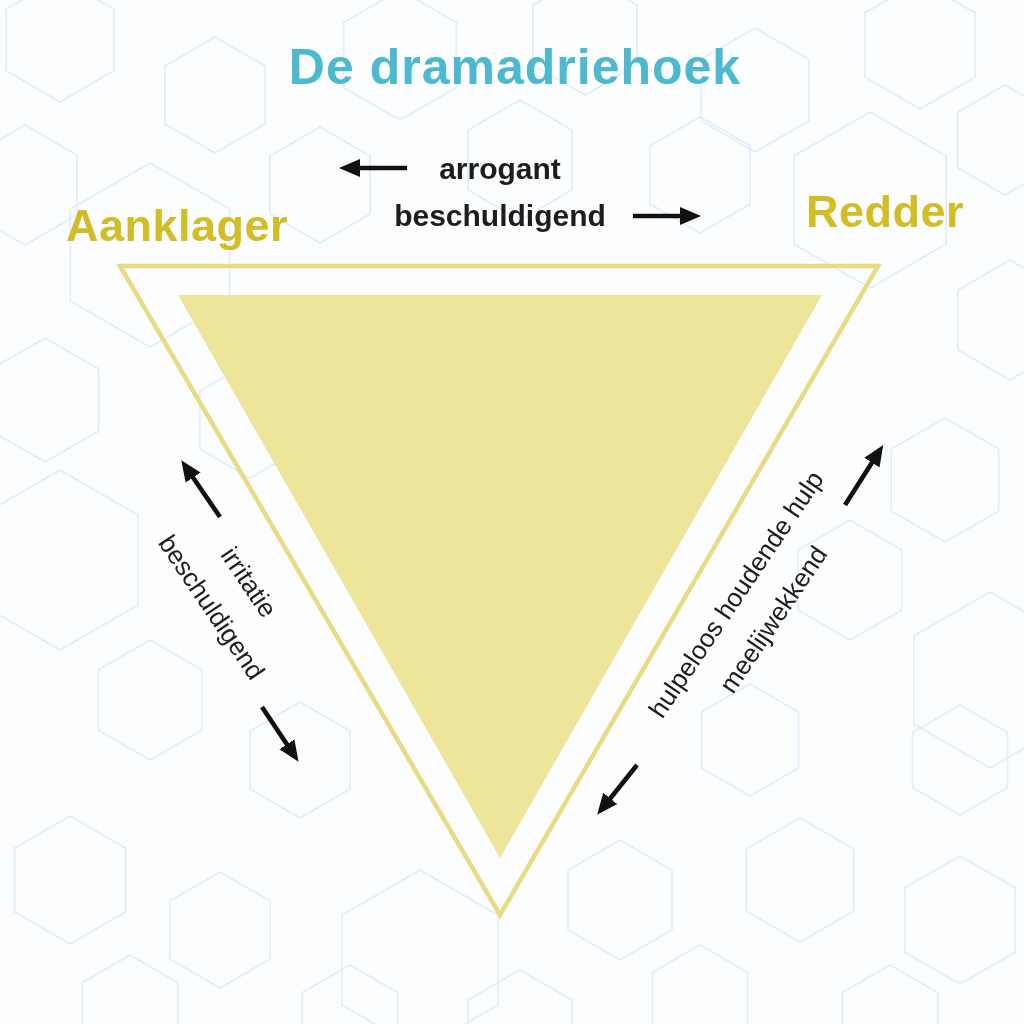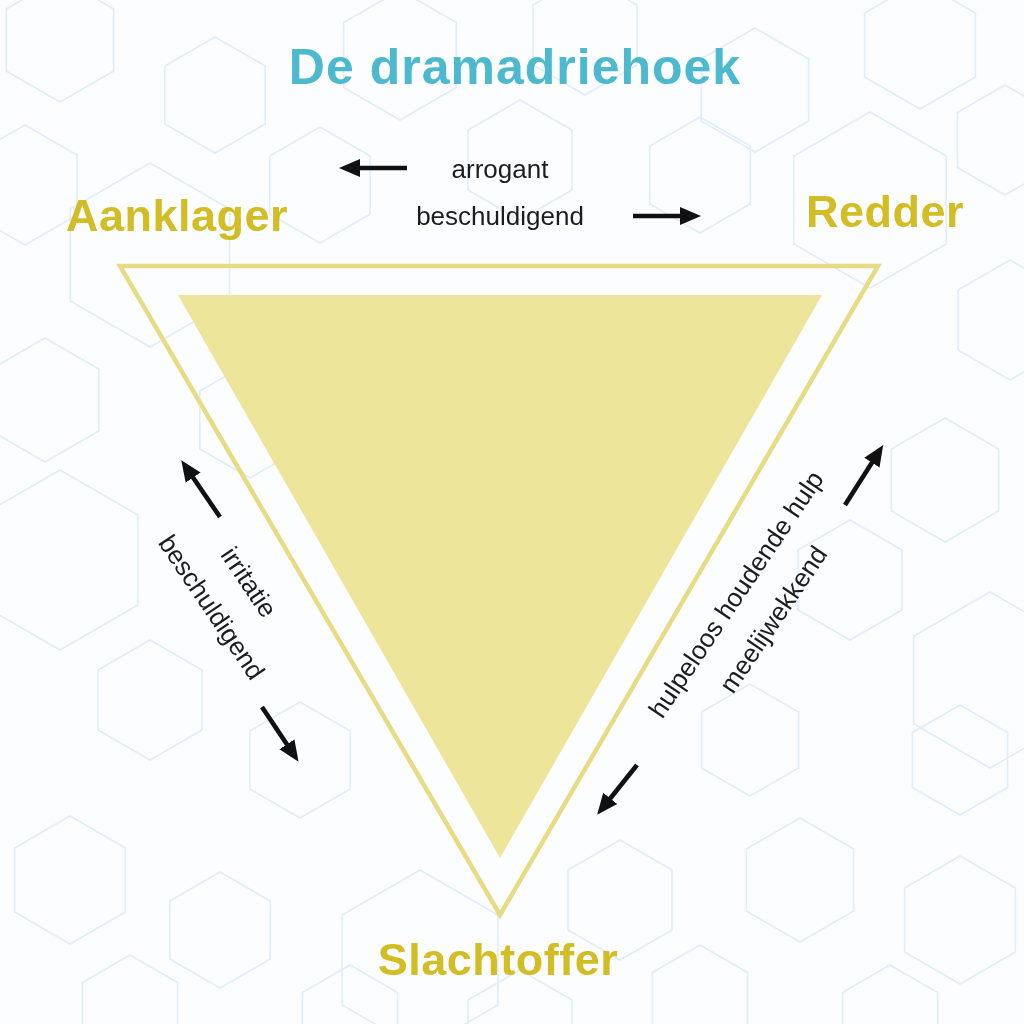--- a/index.html
+++ b/index.html
@@ -26,27 +26,27 @@
   .ah{fill:var(--arrow-black);}
 
   .title{
     position:absolute;top:38px;left:0;width:100%;text-align:center;
     font-size:50px;font-weight:700;letter-spacing:1px;color:var(--title-teal);padding-left:6px;
   }
   .role{
     position:absolute;font-size:45px;font-weight:700;color:var(--role-gold);
     letter-spacing:.5px;white-space:nowrap;
   }
-  .role-aanklager{left:66px;top:190px;text-align:right;}
+  .role-aanklager{left:66px;top:200px;text-align:right;}
   .role-redder{right:60px;top:186px;margin-left:8px;}
   .role-slachtoffer{left:498px;top:934px;transform:translateX(-50%);}
 
   .hlabel{
     position:absolute;transform:translate(-50%,-50%);
-    font-size:26px;color:var(--ink);white-space:nowrap;
+    font-size:30px;color:var(--ink);white-space:nowrap;font-weight:bold;
   }
   .hlabel-arrogant{left:500px;top:169px;}
   .hlabel-beschuldigend{left:500px;top:216px;}
 
   .side-block{
     position:absolute;font-size:26px;color:var(--ink);
     text-align:center;line-height:45px;white-space:nowrap;
   }
   .side-left{left:230px;top:595px;transform:translate(-50%,-50%) rotate(56deg);}
   .side-right{left:755px;top:607px;transform:translate(-50%,-50%) rotate(-56deg);}
@@ -111,21 +111,20 @@
     <line class="arrow" x1="220" y1="517" x2="192" y2="476" marker-end="url(#ah)"></line>
     <line class="arrow" x1="262" y1="707" x2="288" y2="746" marker-end="url(#ah)"></line>
     <line class="arrow" x1="845" y1="505" x2="873" y2="461" marker-end="url(#ah)"></line>
     <line class="arrow" x1="637" y1="765" x2="609" y2="800" marker-end="url(#ah)"></line>
   </svg>
 
   <div class="title">De dramadriehoek</div>
 
   <div class="role role-aanklager">Aanklager</div>
   <div class="role role-redder">Redder</div>
-  <div class="role role-slachtoffer">Slachtoffer</div>
 
   <div class="hlabel hlabel-arrogant">arrogant</div>
   <div class="hlabel hlabel-beschuldigend">beschuldigend</div>
 
   <div class="side-block side-left">
     <div>irritatie</div>
     <div>beschuldigend</div>
   </div>
 
   <div class="side-block side-right">

